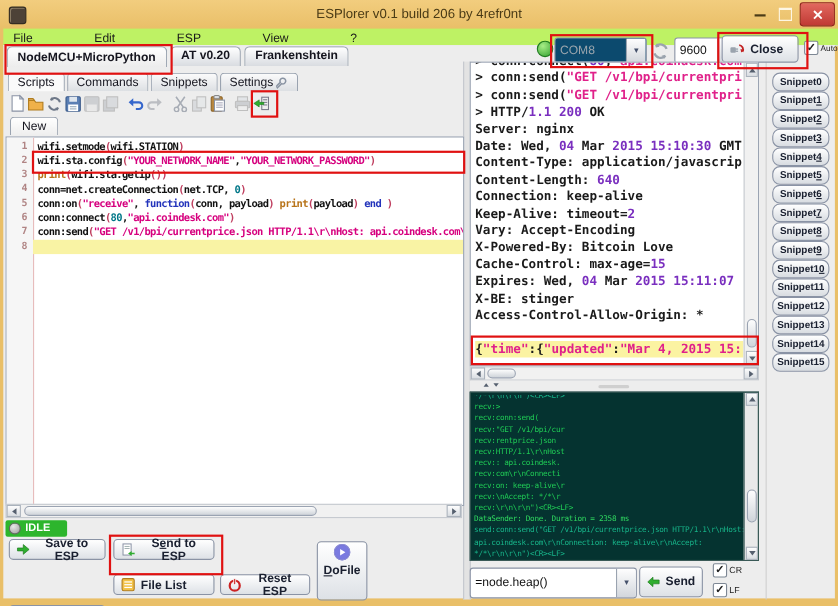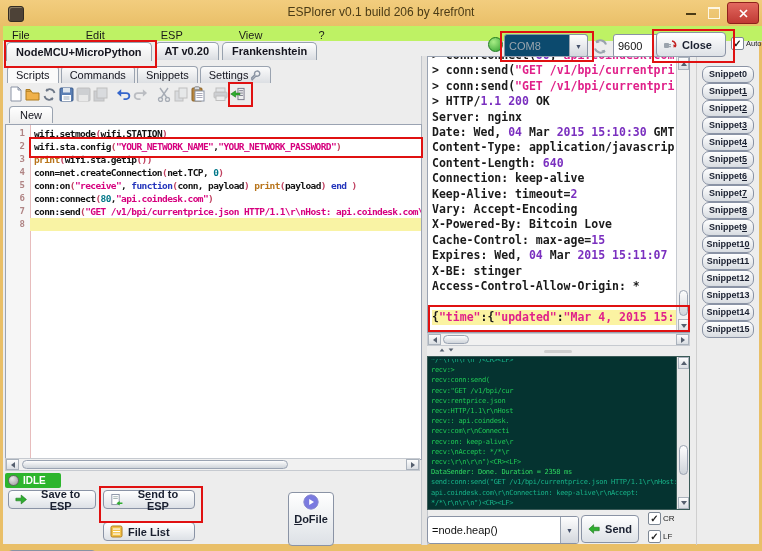--- a/index.html
+++ b/index.html
@@ -363,20 +363,27 @@
     <span><u>R</u>emove</span>
   </button>
   <button id="btn-filelist" class="btn esp-btn">
     <svg width="13" height="13" viewBox="0 0 13 13">
         <rect x="1" y="1" width="11" height="11" rx="1.5" fill="#f2c249" stroke="#b07c1e"></rect>
         <rect x="3" y="3.5" width="7" height="1.1" fill="#fff"></rect>
         <rect x="3" y="6" width="7" height="1.1" fill="#fff"></rect>
         <rect x="3" y="8.5" width="7" height="1.1" fill="#fff"></rect>
       </svg>
     <span>File List</span>
+  </button>
+  <button id="btn-reset" class="btn esp-btn">
+    <svg width="14" height="14" viewBox="0 0 14 14">
+        <circle cx="7" cy="7.5" r="5" fill="none" stroke="#cc2222" stroke-width="2.2"></circle>
+        <rect x="6" y="0.5" width="2" height="6" fill="#cc2222" stroke="#fff" stroke-width="0.8"></rect>
+      </svg>
+    <span>Reset ESP</span>
   </button>
   <button id="btn-dofile" class="btn esp-btn">
     <svg width="16" height="16" viewBox="0 0 16 16">
         <circle cx="8" cy="8" r="7" fill="#7a7ae0" stroke="#4a4ab0"></circle>
         <circle cx="8" cy="8" r="7" fill="none" stroke="#b8b8f4" stroke-width="1" opacity="0.6"></circle>
         <path d="M6.2 5 L11 8 L6.2 11 Z" fill="#fff"></path>
       </svg>
     <span><u>D</u>oFile</span>
   </button>
 

